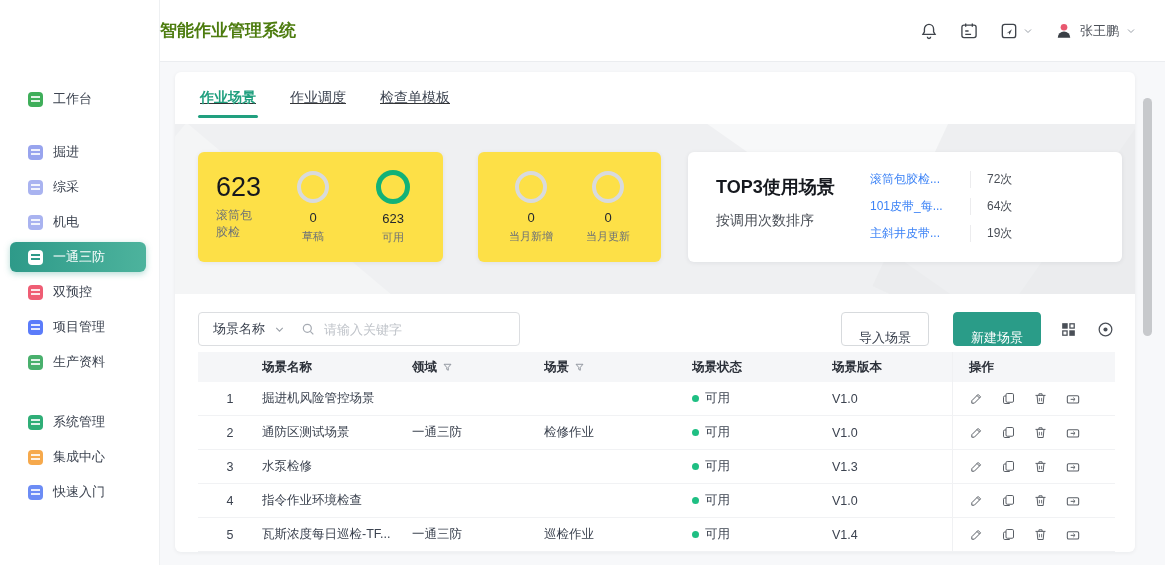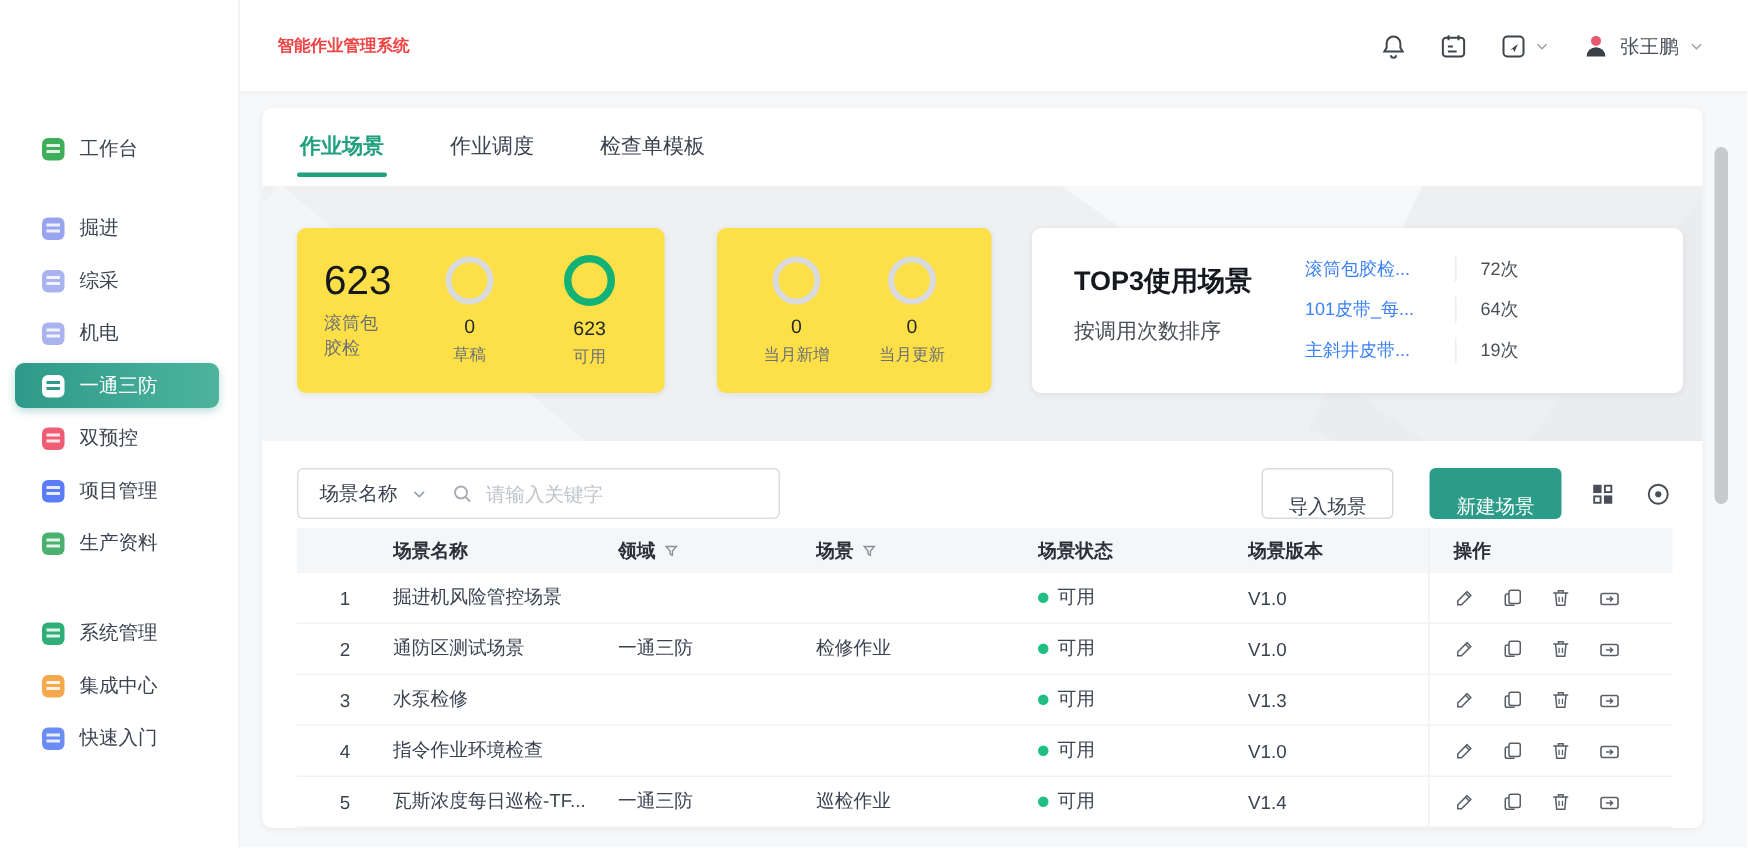--- a/index.html
+++ b/index.html
@@ -23,34 +23,34 @@
   .s-ico { width:15px; height:15px; border-radius:4px; position:relative; flex:0 0 15px;
     background:var(--c,#9aa6ee); }
   .s-ico::after { content:""; position:absolute; left:3px; right:3px; top:4px; height:2px;
     background:rgba(255,255,255,.85); box-shadow:0 4px 0 rgba(255,255,255,.85); }
   .side-item.active .s-ico { background:#fff; }
   .side-item.active .s-ico::after { background:#2e9a89; box-shadow:0 4px 0 #2e9a89; }
 
   
   .topbar { position:absolute; left:160px; top:0; width:1005px; height:62px;
     background:#fff; border-bottom:1px solid #ebedf0; display:flex; align-items:center; }
-  .app-title { margin-left:25px; font-size:11px; font-weight:bold; color:#ef4444; }
+  .app-title { font-size:17px; font-weight:bold; color:#4d7c0f; }
   .topbar-right { margin-left:auto; margin-right:28px; display:flex; align-items:center; gap:20px; color:#3f444b; }
   .tb-btn { display:flex; align-items:center; gap:3px; cursor:pointer; color:#3f444b; }
   .chev { color:#9aa0a8; }
   .user-chip { display:flex; align-items:center; gap:6px; cursor:pointer; }
   .user-name { font-size:13px; color:#4a4f57; }
 
   
   .content { position:absolute; left:160px; top:62px; width:1005px; height:503px; background:#f7f8fa; }
   .card { position:absolute; left:15px; top:10px; width:960px; height:480px;
     background:#fff; border-radius:6px; box-shadow:0 1px 4px rgba(20,30,40,.06); overflow:hidden; }
 
   
-  .tabs { display:flex; gap:44px; padding:17px 25px 0 25px; height:52px; }
+  .tabs { display:flex; gap:34px; padding:17px 25px 0 25px; height:52px;text-decoration:underline; }
   .tab { font-size:14px; color:#3c4350; padding-bottom:14px; position:relative; cursor:pointer; white-space:nowrap; }
   .tab.active { color:#21a07f; font-weight:bold; }
   .tab.active::after { content:""; position:absolute; left:-2px; right:-2px; bottom:6px; height:3px;
     border-radius:2px; background:#21a07f; }
 
   
   .banner { position:absolute; left:0; top:52px; width:960px; height:170px;
     background:#eff0f2; overflow:hidden; }
   .poly1 { position:absolute; width:420px; height:420px; background:#f7f8f9;
     transform:rotate(35deg); left:560px; top:-300px; }

